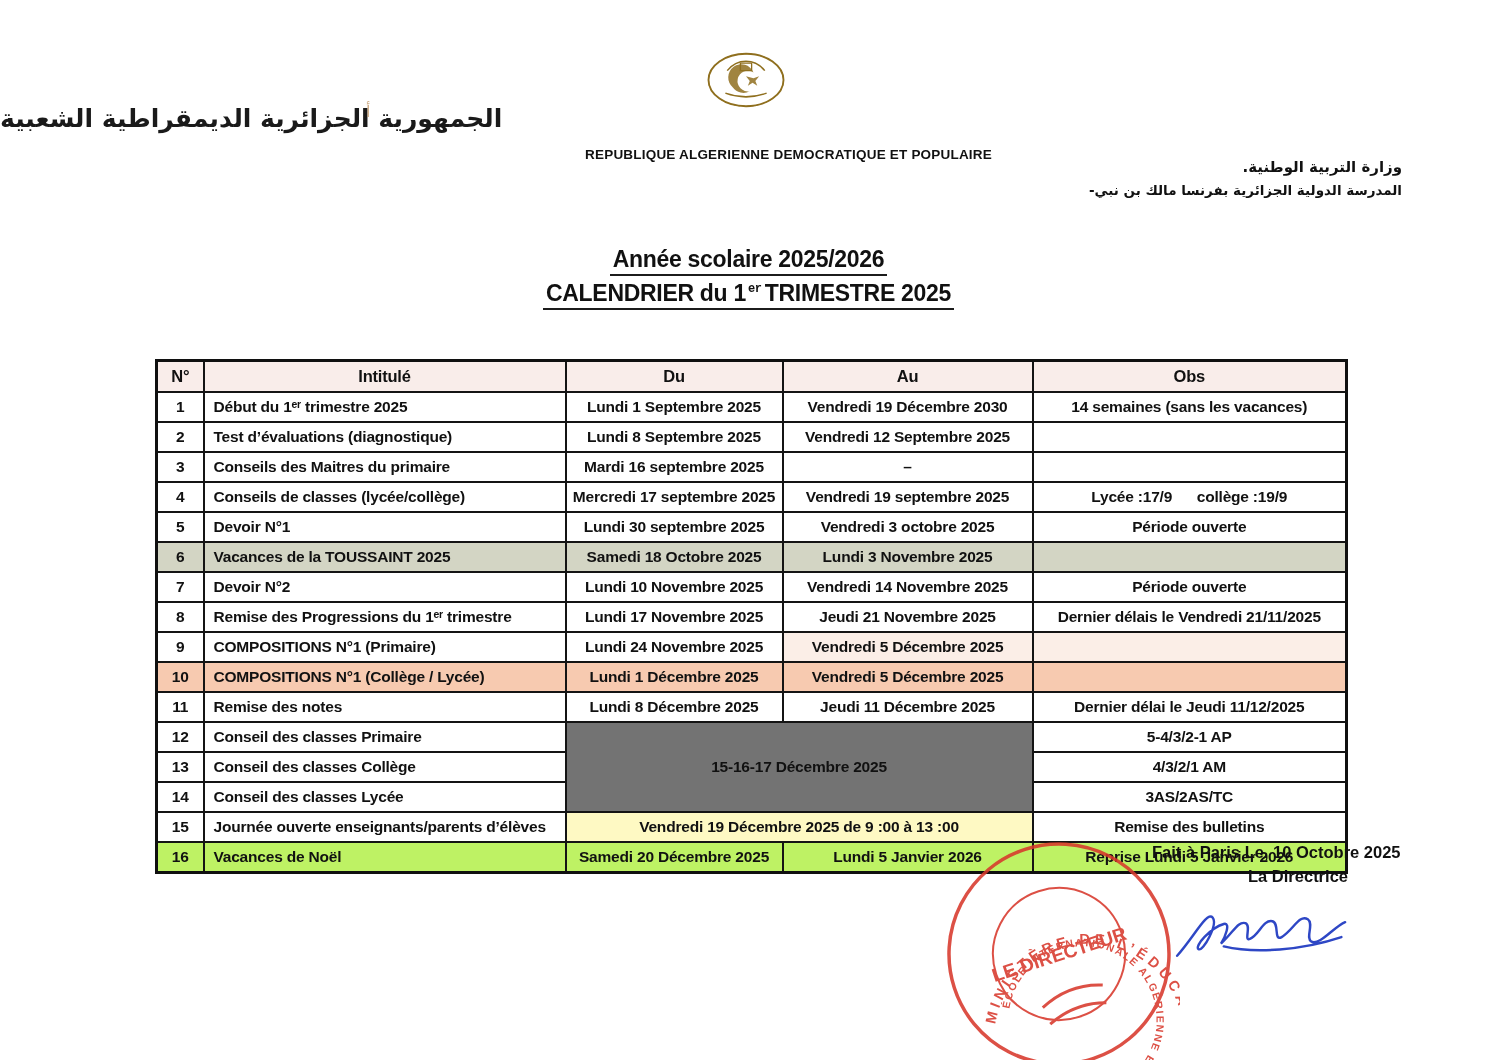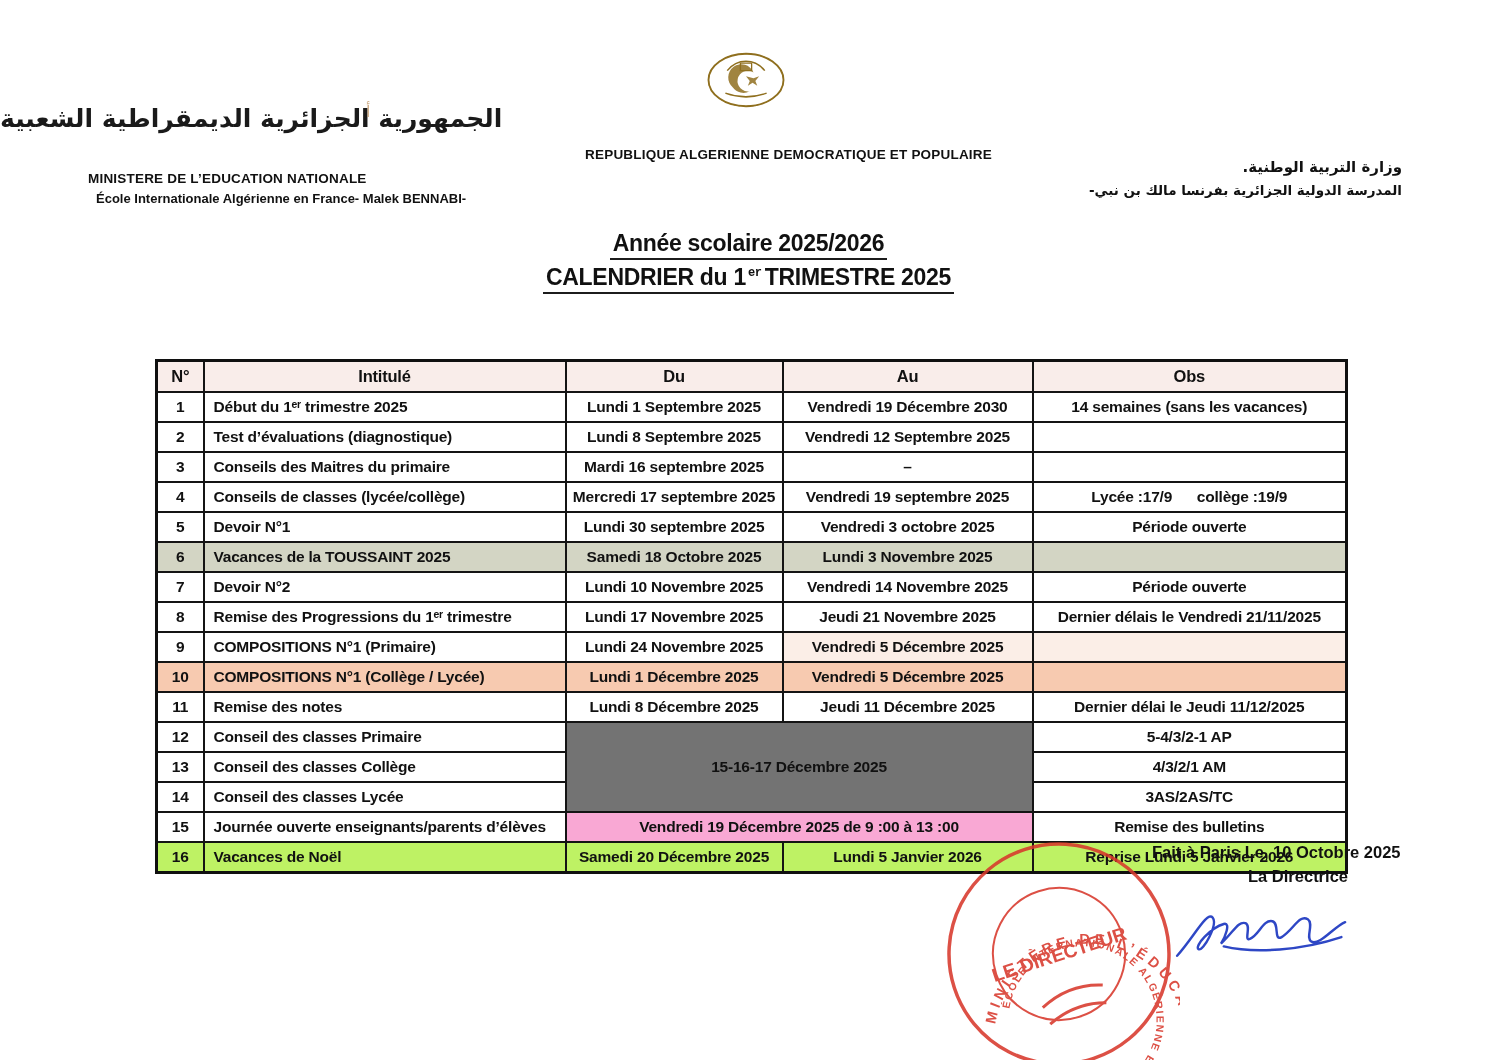--- a/index.html
+++ b/index.html
@@ -18,21 +18,21 @@
     font-size:13.5px;font-weight:bold;letter-spacing:.2px;margin-left:40px;}
   .left-org{position:absolute;left:88px;top:171px;font-weight:bold;}
   .left-org .l1{font-size:13.5px;letter-spacing:.2px;}
   .left-org .l2{font-size:13px;margin-top:5px;padding-left:8px;}
   .right-org{position:absolute;right:95px;top:158px;text-align:right;font-weight:bold;}
   .right-org .l1{font-size:15px;}
   .right-org .l2{font-size:13.5px;margin-top:6px;}
   .faint-mark{position:absolute;left:366px;top:102px;font-size:16px;color:#c39a6b;
     font-family:"DejaVu Sans",sans-serif;opacity:.8;}
   
-  .titles{position:absolute;left:0;top:230px;width:100%;text-align:center;
+  .titles{position:absolute;left:0;top:246px;width:100%;text-align:center;
     font-weight:bold;letter-spacing:-.3px;}
   .titles .t1,.titles .t2{display:inline-block;font-size:23px;
     border-bottom:2.5px solid #1c1c1c;padding:0 3px 1px 3px;}
   .titles .t2{margin-top:4px;}
   .titles sup{font-size:12px;margin:0 3px 0 2px;font-family:Liberation Mono, monospace;}
   
   .cal-table{position:absolute;left:155px;top:359px;border-collapse:collapse;
     table-layout:fixed;width:1190px;font-weight:bold;letter-spacing:-.2px;}
   .cal-table th,.cal-table td{border:2.6px solid #141414;height:28px;
     padding:0 4px;text-align:center;vertical-align:middle;font-size:15.5px;
@@ -62,24 +62,20 @@
     <path d="M36 40 a14 14 0 1 1 22 -16 a11 11 0 1 0 -4 20 a14 14 0 0 1 -18 -4 z" fill="#8f6f1e" opacity=".85"></path>
     <path d="M58 30 l6 -2 -4 5 2 5 -5 -3 -5 3 2 -5 -4 -5 z" fill="#8f6f1e" opacity=".85"></path>
     <path d="M30 22 q8 -10 20 -10 q12 0 20 10" fill="none" stroke="#8f6f1e" stroke-width="1.6"></path>
     <path d="M44 14 h12 v8 h-12 z" fill="none" stroke="#8f6f1e" stroke-width="1.4"></path>
     <path d="M28 46 q22 8 44 0" fill="none" stroke="#8f6f1e" stroke-width="1.6"></path>
   </svg>
 
   <div class="republic-ar ar">الجمهورية الجزائرية الديمقراطية الشعبية</div>
   <div class="republic-fr">REPUBLIQUE ALGERIENNE DEMOCRATIQUE ET POPULAIRE</div>
 
-  <div class="left-org">
-    <div class="l1">MINISTERE DE L’EDUCATION NATIONALE</div>
-    <div class="l2">École Internationale Algérienne en France- Malek BENNABI-</div>
-  </div>
 
   <div class="right-org">
     <div class="l1 ar">وزارة التربية الوطنية.</div>
     <div class="l2 ar">المدرسة الدولية الجزائرية بفرنسا مالك بن نبي-</div>
   </div>
 
   <div class="faint-mark">أ</div>
 
   <div class="titles">
     <div><span class="t1">Année scolaire 2025/2026</span></div>
@@ -193,21 +189,21 @@
           <td>4/3/2/1 AM</td>
         </tr>
         <tr>
           <td>14</td>
           <td class="col-title">Conseil des classes Lycée</td>
           <td>3AS/2AS/TC</td>
         </tr>
         <tr>
           <td>15</td>
           <td class="col-title">Journée ouverte enseignants/parents d’élèves</td>
-          <td colspan="2" rowspan="1" style="background: #f9a8d4;">Vendredi 19 Décembre 2025 de 9 :00 à 13 :00</td>
+          <td colspan="2" rowspan="1" style="background: #fef9c3;">Vendredi 19 Décembre 2025 de 9 :00 à 13 :00</td>
           <td>Remise des bulletins</td>
         </tr>
         <tr style="background: #bef264;">
           <td>16</td>
           <td class="col-title">Vacances de Noël</td>
           <td>Samedi 20 Décembre 2025</td>
           <td>Lundi 5 Janvier 2026</td>
           <td>Reprise Lundi 5 Janvier 2026</td>
         </tr>
       </tbody>

